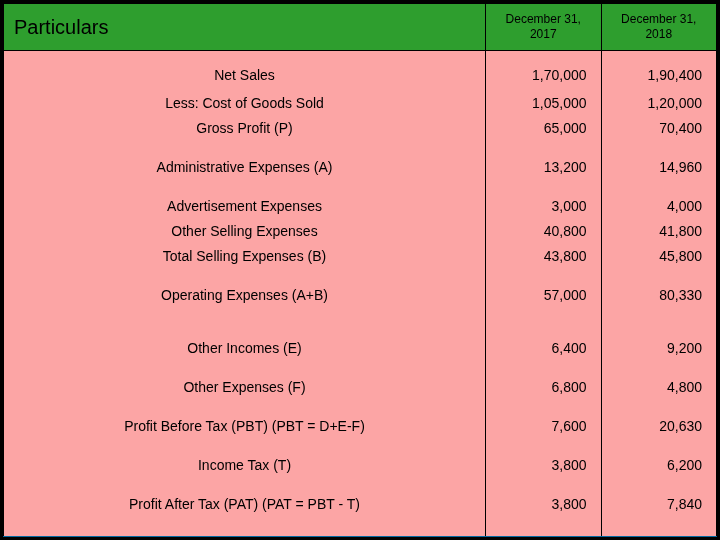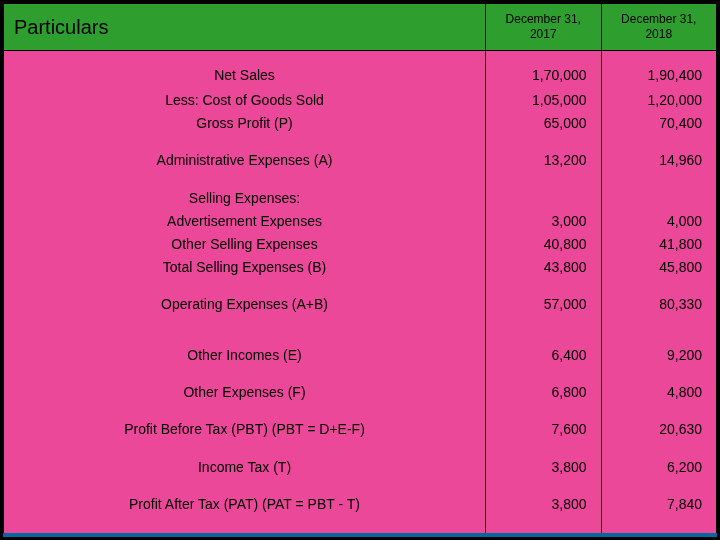--- a/index.html
+++ b/index.html
@@ -13,21 +13,21 @@
   .frame {
     background: #000;
     padding: 3px;
     width: 720px;
     height: 540px;
   }
   table {
     width: 100%;
     height: 100%;
     border-collapse: collapse;
-    background: #ec4899;
+    background: #fca5a5;
   }
   thead th {
     background: #2e9e2e;
     color: #000;
     font-weight: 400;
     border: 1px solid #000;
     padding: 8px 10px;
     vertical-align: middle;
   }
   thead th.particulars {
@@ -44,21 +44,21 @@
   tbody td {
     font-size: 14px;
     line-height: 1.45;
     font-weight: 300;
     padding: 0 14px;
     vertical-align: top;
     border-left: 1px solid #000;
     border-right: 1px solid #000;
   }
   tbody tr:first-child td { padding-top: 14px; }
-  tbody tr:last-child td { padding-bottom: 14px; border-bottom: 4px solid #0369a1; }
+  tbody tr:last-child td { padding-bottom: 14px; border-bottom: 1px solid #0369a1; }
   td.label { text-align: center; }
   td.val { text-align: right; font-variant-numeric: tabular-nums; }
   tr.gap td { height: 14px; }
 </style>
 </head>
 <body>
 
 <div class="frame">
 <table>
   <thead>
@@ -92,25 +92,20 @@
     <tr>
       <td class="label">Administrative Expenses (A)</td>
       <td class="val">13,200</td>
       <td class="val">14,960</td>
     </tr>
     <tr class="gap">
           <td></td>
           <td></td>
           <td></td>
         </tr>
-    <tr>
-      <td class="label">Selling Expenses:</td>
-      <td class="val"></td>
-      <td class="val"></td>
-    </tr>
     <tr>
       <td class="label">Advertisement Expenses</td>
       <td class="val">3,000</td>
       <td class="val">4,000</td>
     </tr>
     <tr>
       <td class="label">Other Selling Expenses</td>
       <td class="val">40,800</td>
       <td class="val">41,800</td>
     </tr>

